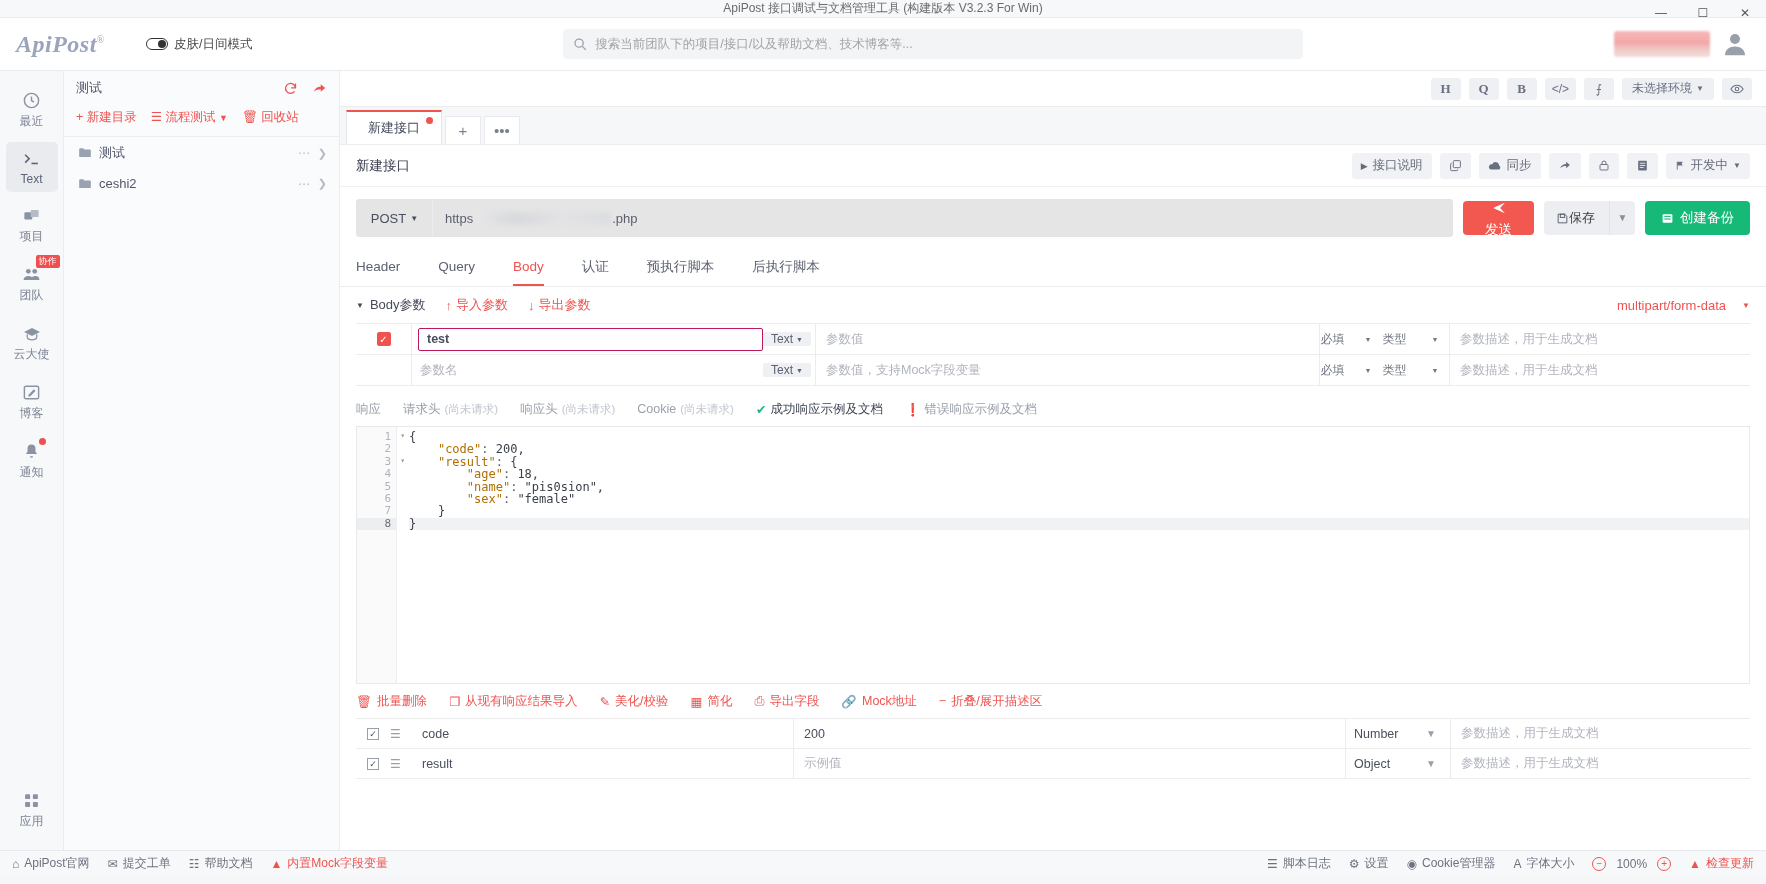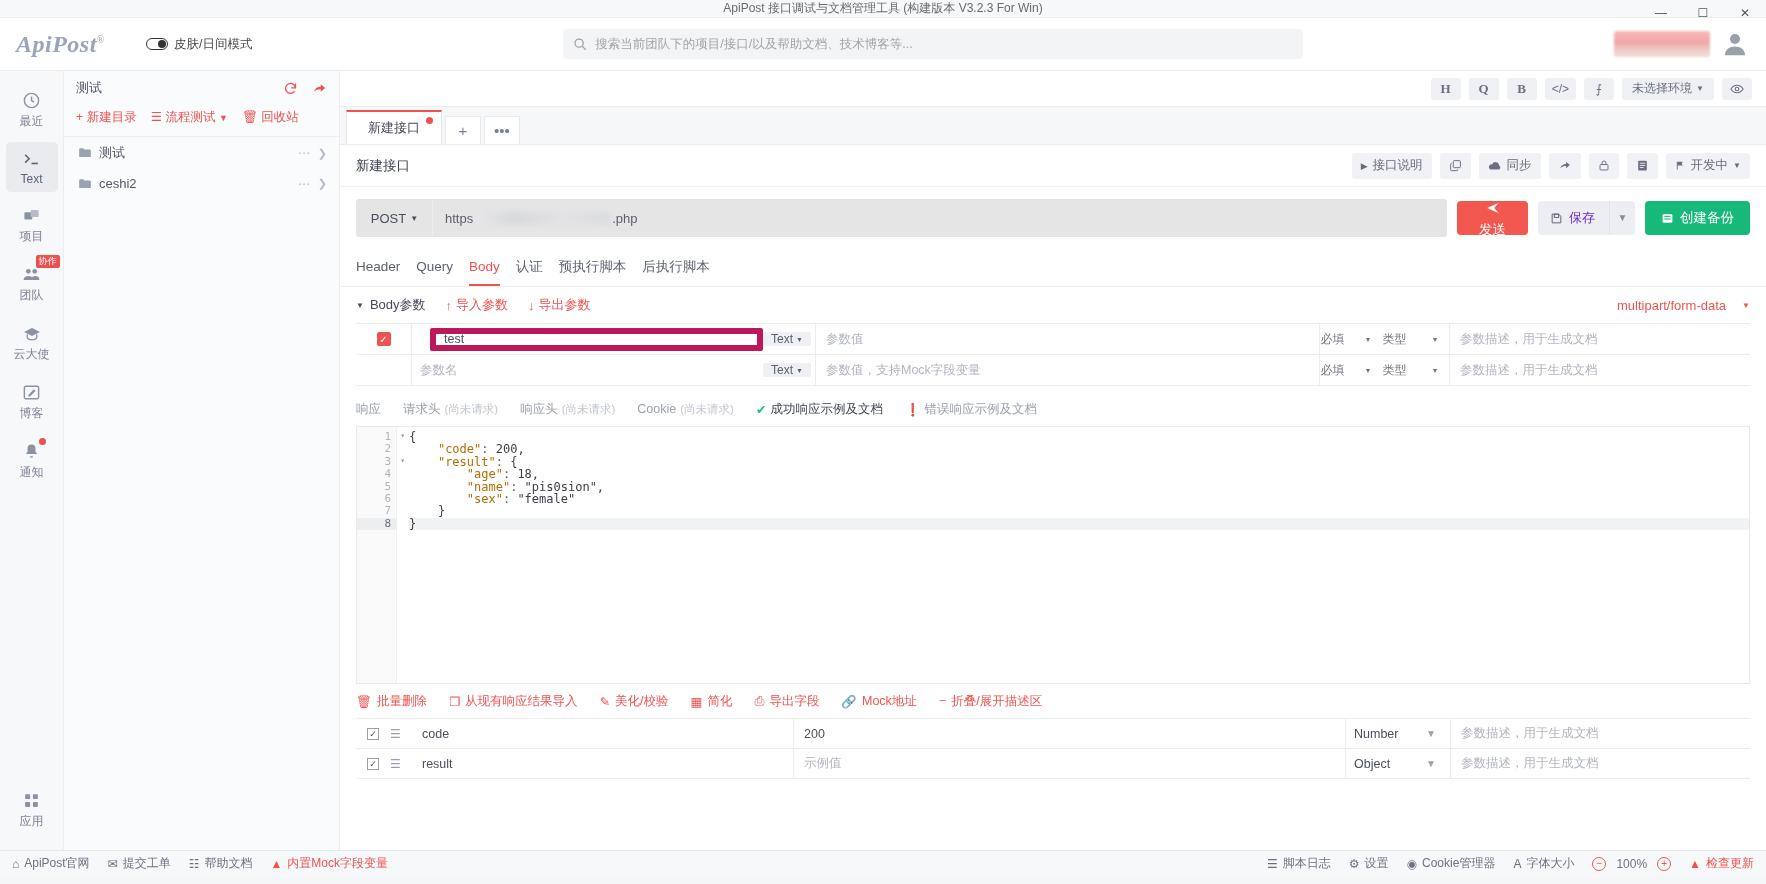--- a/index.html
+++ b/index.html
@@ -188,32 +188,32 @@
     filter: blur(2px);
   }
   .btn-send {
     height: 34px; padding: 0 22px; background: #f2584f; color: #fff; border-radius: 4px;
     display: flex; align-items: center; gap: 6px; font-size: 13.5px; cursor: pointer; flex-direction: column;
   }
   .btn-save {
     height: 34px; display: flex; align-items: center; background: #eceef1;
     border-radius: 4px; overflow: hidden; cursor: pointer;
   }
-  .btn-save .lbl { padding: 0 14px 0 12px; display: flex; align-items: center; gap: 6px;
-                   font-size: 13px; color: #6d28d9; text-align: center; }
+  .btn-save .lbl { padding: 0 14px 0 12px; display: flex; align-items: center; 
+                   font-size: 13px; color: #404040; text-align: center; }
   .btn-save .cav { width: 26px; text-align: center; color: #8a8f9c; font-size: 10px;
                    border-left: 1px solid #e0e2e6; line-height: 34px; }
   .btn-backup {
     height: 34px; padding: 0 16px; background: #17b978; color: #fff; border-radius: 4px;
     display: flex; align-items: center; gap: 6px; font-size: 13.5px; cursor: pointer;
   }
 
   
   .req-tabs {
-    display: flex; align-items: center; gap: 16px; padding: 0 16px;
+    display: flex; align-items: center; gap: 38px; padding: 0 16px;
     border-bottom: 1px solid #ededed; height: 40px;
   }
   .req-tab {
     font-size: 13.5px; color: #5d6271; height: 100%; display: flex; align-items: center;
     position: relative; cursor: pointer;
   }
   .req-tab.active { color: #ef5350; }
   .req-tab.active::after {
     content: ""; position: absolute; bottom: 0; left: 0; right: 0; height: 2px; background: #ef5350;
   }
@@ -237,21 +237,21 @@
     width: 14px; height: 14px; border-radius: 2px; border: 1px solid #c8ccd4; background: #fff;
     display: flex; align-items: center; justify-content: center; cursor: pointer;
   }
   .cbx.on { background: #ef5350; border-color: #ef5350; color: #fff; font-size: 10px; }
   .pc-key { flex: 0 0 404px; display: flex; align-items: center; border-right: 1px solid #ececec; }
   .pc-key .inp {
     flex: 1; height: 100%; padding: 0 8px; display: flex; align-items: center;
     font-size: 12.5px; color: #4a4f5c;
   }
   .pc-key .inp.ph { color: #b0b4bd; }
-  .pc-key .inp.boxed { border: 6px solid #be185d; height: 23px; margin-left: 18px; border-radius: 2px; }
+  .pc-key .inp.boxed { border: 1px solid #be185d; height: 23px; margin-left: 6px; border-radius: 2px; font-weight: bold; }
   .pc-type {
     width: 48px; background: #eef0f3; display: flex; align-items: center; justify-content: center;
     gap: 3px; font-size: 12px; color: #5d6271; cursor: pointer; margin: 4px 4px 4px 0; border-radius: 2px;
   }
   .pc-val { flex: 1; display: flex; align-items: center; padding: 0 10px;
             font-size: 12.5px; color: #b0b4bd; border-right: 1px solid #ececec; }
   .pc-req { width: 52px; display: flex; align-items: center; justify-content: center;
             gap: 20px; font-size: 12px; color: #70757f; cursor: pointer; }
   .pc-kind { width: 78px; display: flex; align-items: center; justify-content: center;
              gap: 3px; font-size: 12px; color: #70757f; cursor: pointer;

